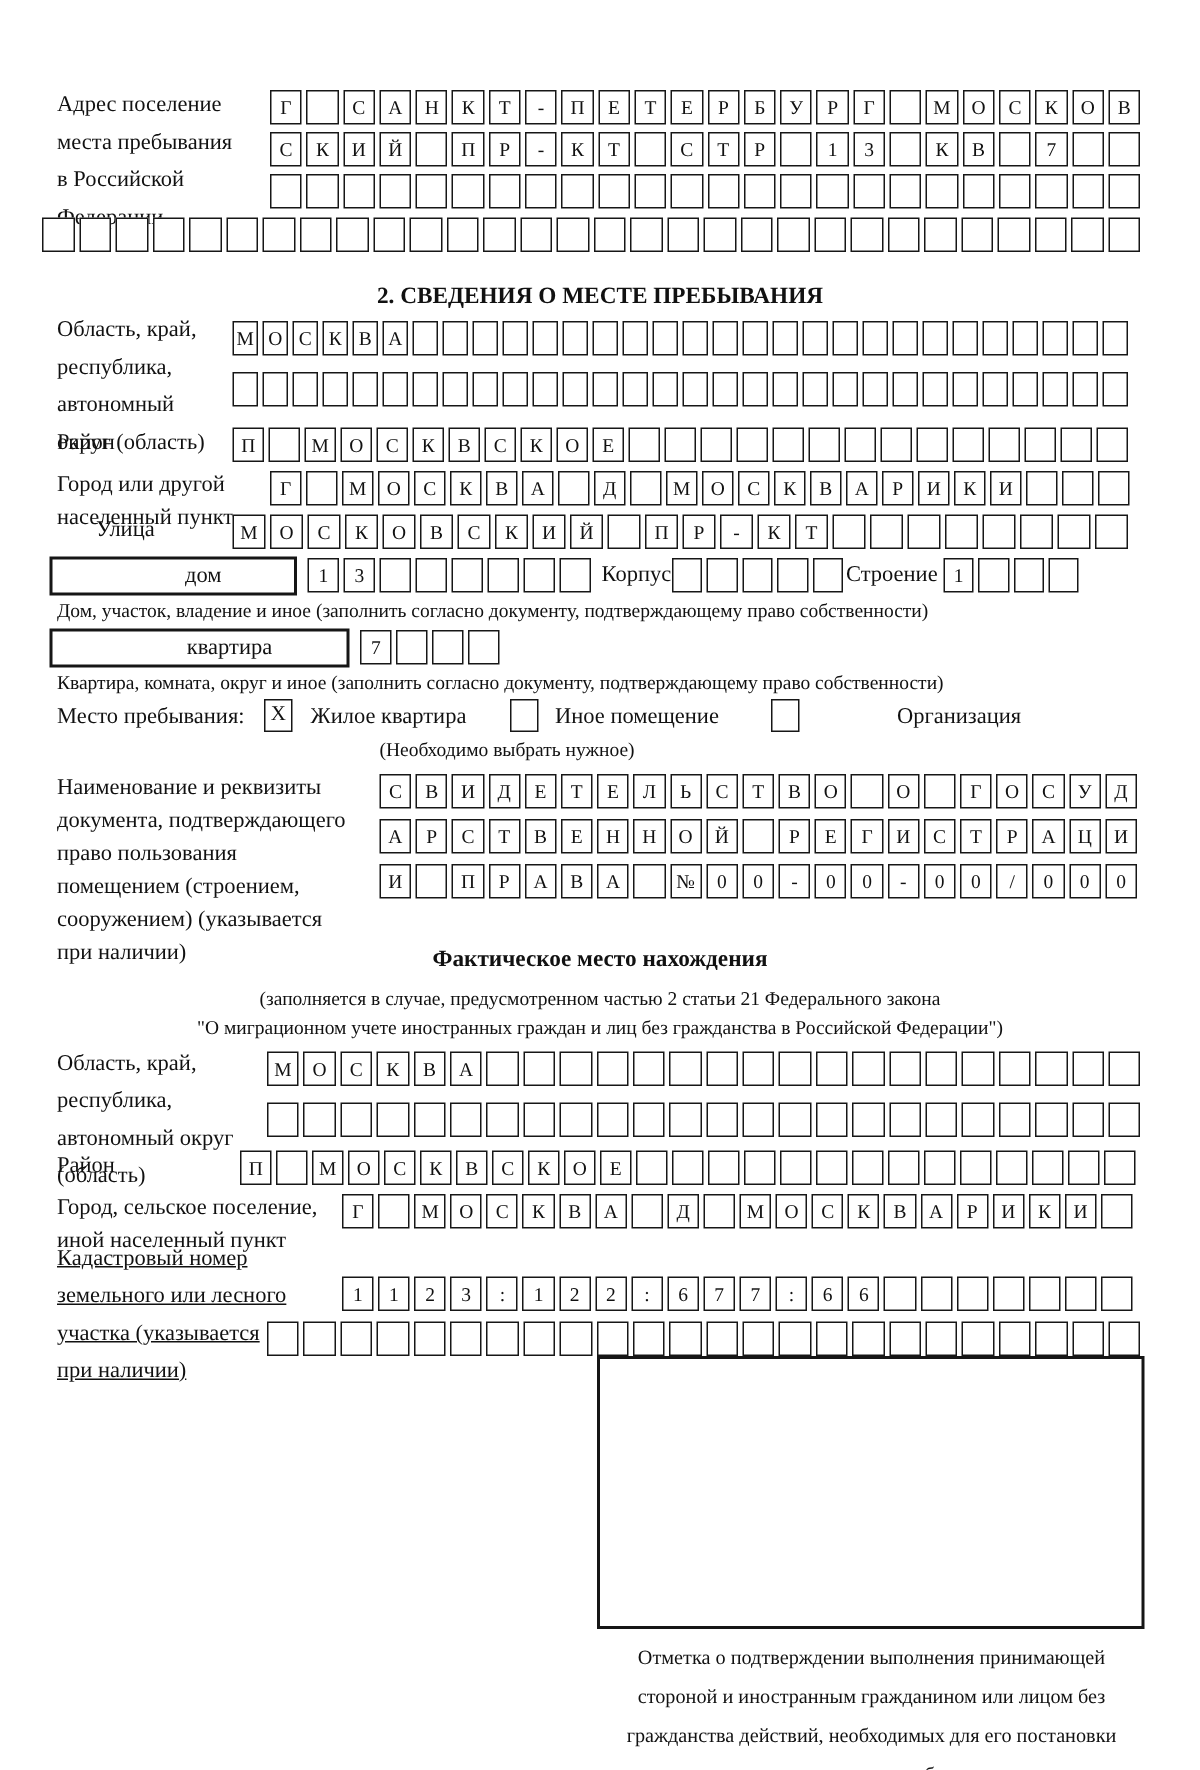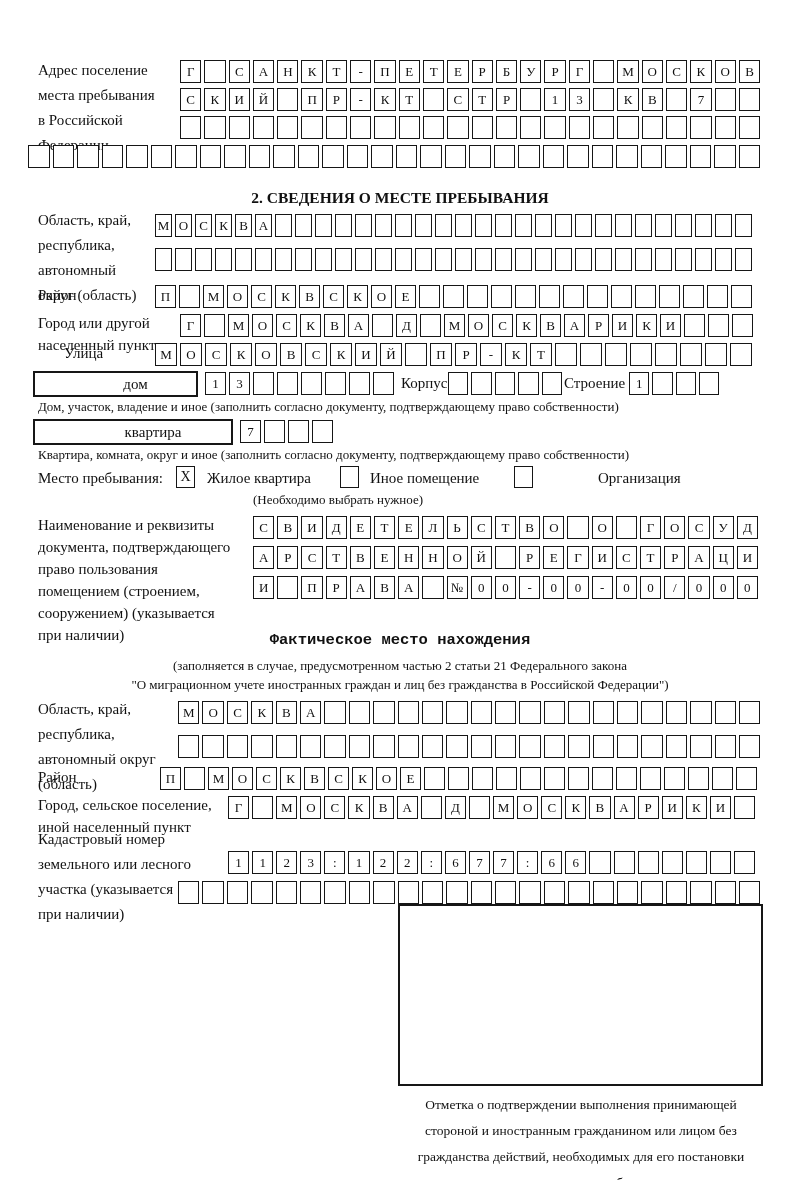--- a/index.html
+++ b/index.html
@@ -423,21 +423,21 @@
       <span class="cb">0</span>
       <span class="cb">-</span>
       <span class="cb">0</span>
       <span class="cb">0</span>
       <span class="cb">/</span>
       <span class="cb">0</span>
       <span class="cb">0</span>
       <span class="cb">0</span>
     </div>
 
-  <div class="abs title center" style="top:631px;font-family:Liberation Mono, monospace;">Фактическое место нахождения</div>
+  <div class="abs title center" style="top:631px;">Фактическое место нахождения</div>
   <div class="abs cap center" style="top:658px;">(заполняется в случае, предусмотренном частью 2 статьи 21 Федерального закона</div>
   <div class="abs cap center" style="top:677px;">"О миграционном учете иностранных граждан и лиц без гражданства в Российской Федерации")</div>
 
   <div class="abs lbl" style="left:38px;top:697px;">
     <div>Область, край,</div>
     <div>республика,</div>
     <div>автономный округ</div>
     <div>(область)</div>
   </div>
   <div class="abs grid" style="left:178px;top:701px;--cw:21.4px;">
@@ -544,21 +544,21 @@
       <span class="cb">К</span>
       <span class="cb">В</span>
       <span class="cb">А</span>
       <span class="cb">Р</span>
       <span class="cb">И</span>
       <span class="cb">К</span>
       <span class="cb">И</span>
       <span class="cb"></span>
     </div>
 
-  <div class="abs lbl" style="left:38px;top:827px;">
+  <div class="abs lbl" style="left:38px;top:827px;text-decoration:underline;">
     <div>Кадастровый номер</div>
     <div>земельного или лесного</div>
     <div>участка (указывается</div>
     <div>при наличии)</div>
   </div>
   <div class="abs grid" style="left:228px;top:851px;--cw:21.1px;">
       <span class="cb">1</span>
       <span class="cb">1</span>
       <span class="cb">2</span>
       <span class="cb">3</span>

